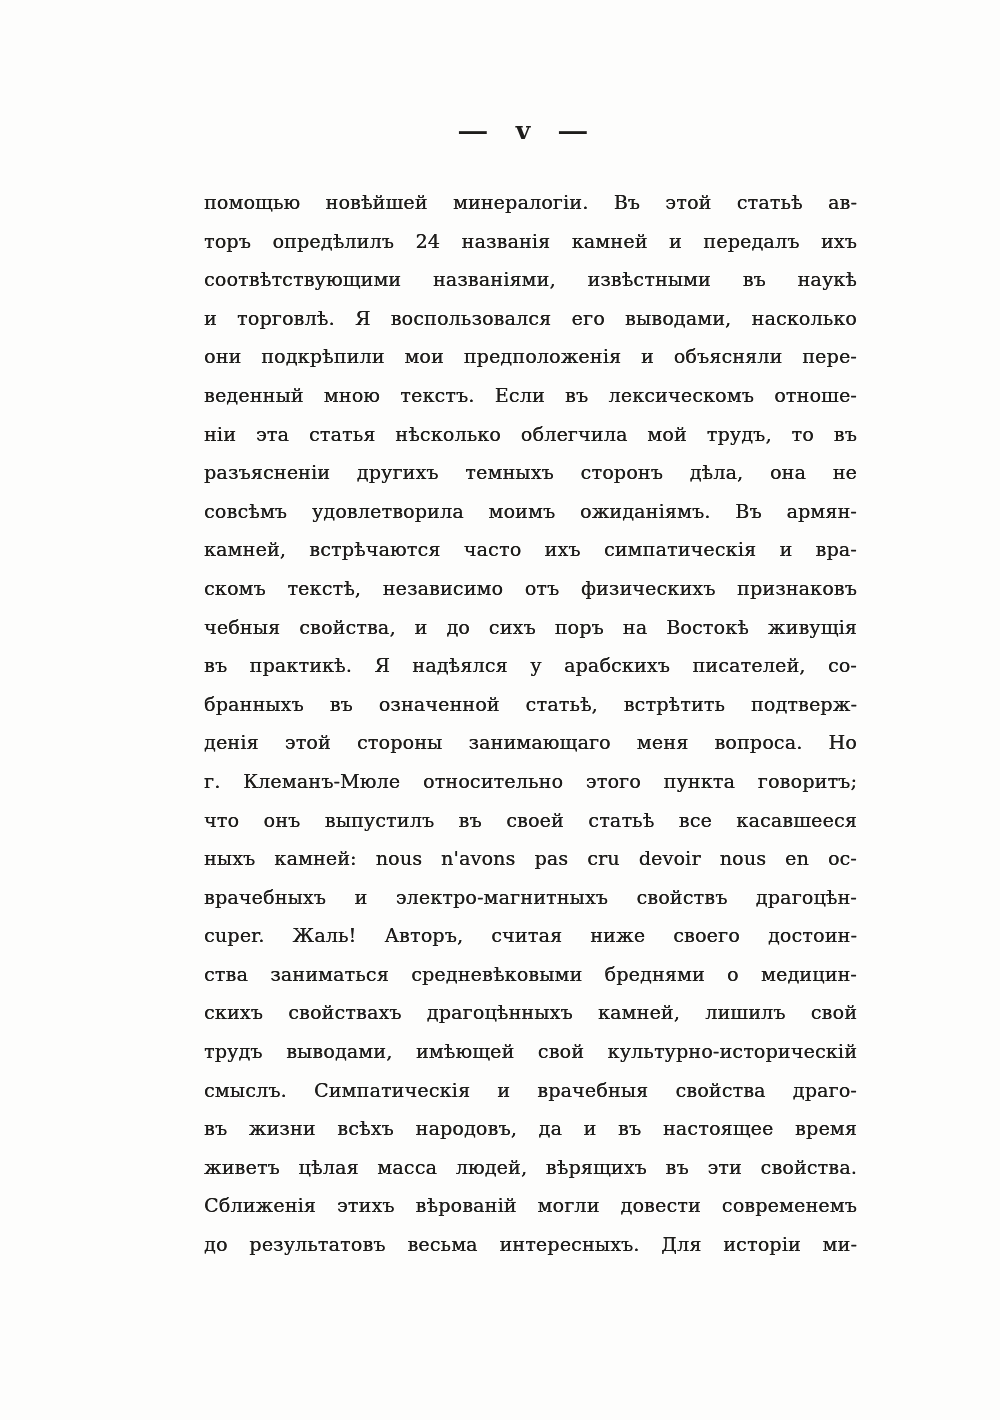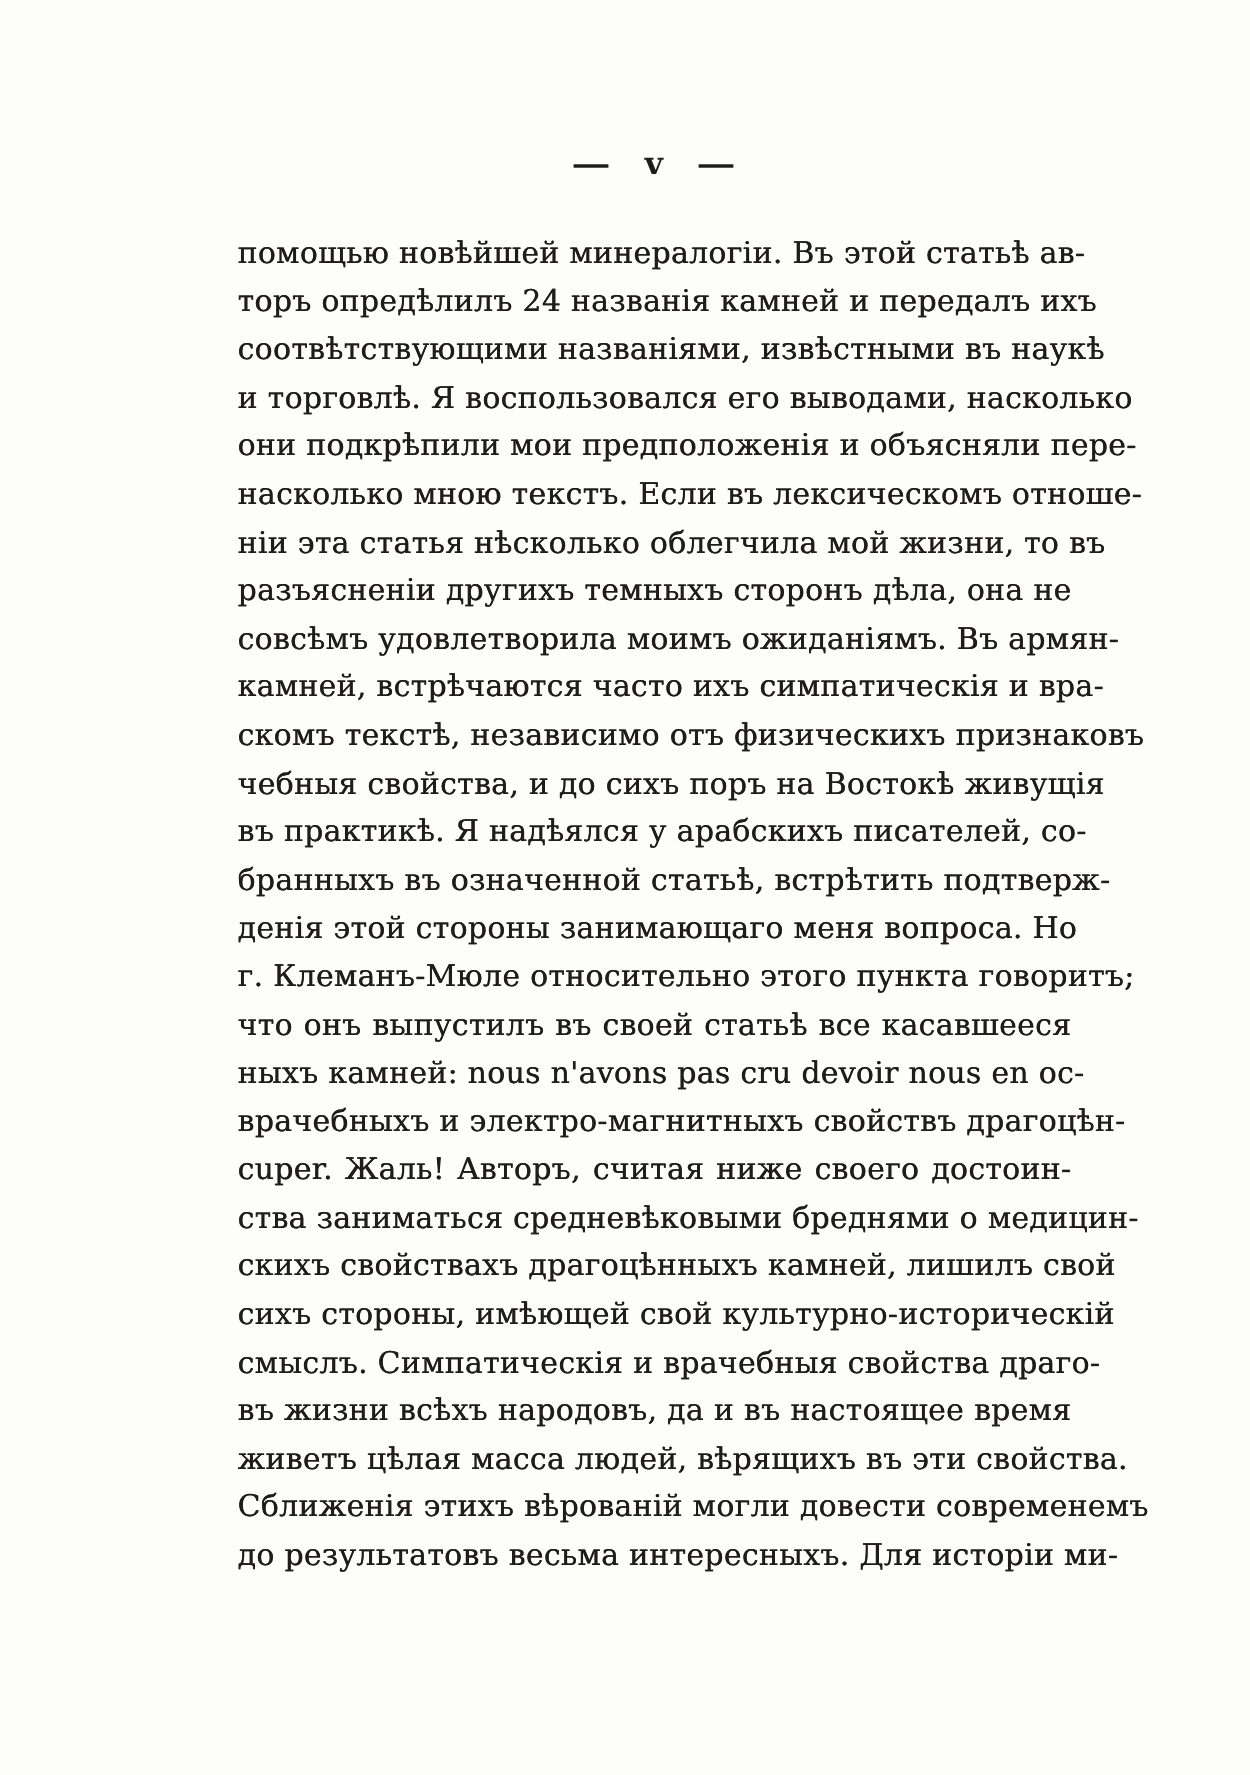--- a/index.html
+++ b/index.html
@@ -45,66 +45,67 @@
     }
 
     .text-block {
       position: absolute;
       top: 183px;
       left: 190px;
       width: 667px;
     }
 
     .line {
-      font-size: 24px;
+      font-size: 19px;
       line-height: 38.6px;
       height: 38.6px;
       white-space: nowrap;
       text-align: justify;
       text-align-last: justify;
       font-weight: 500;
       letter-spacing: 0.2px;
       text-shadow: 0.25px 0 0 currentColor;
+      margin-left: 14px;
     }
   </style>
 </head>
 <body>
 
 <div class="scan-page">
 
   <div class="page-header">
     <span class="dash">—</span>
     <span class="page-num">v</span>
     <span class="dash">—</span>
   </div>
 
   <div class="text-block">
       <div class="line">помощью новѣйшей минералогіи. Въ этой статьѣ ав-</div>
       <div class="line">торъ опредѣлилъ 24 названія камней и передалъ ихъ</div>
       <div class="line">соотвѣтствующими названіями, извѣстными въ наукѣ</div>
       <div class="line">и торговлѣ. Я воспользовался его выводами, насколько</div>
       <div class="line">они подкрѣпили мои предположенія и объясняли пере-</div>
-      <div class="line">насколько мною текстъ. Если въ лексическомъ отноше-</div>
-      <div class="line">ніи эта статья нѣсколько облегчила мой жизни, то въ</div>
+      <div class="line">веденный мною текстъ. Если въ лексическомъ отноше-</div>
+      <div class="line">ніи эта статья нѣсколько облегчила мой трудъ, то въ</div>
       <div class="line">разъясненіи другихъ темныхъ сторонъ дѣла, она не</div>
       <div class="line">совсѣмъ удовлетворила моимъ ожиданіямъ. Въ армян-</div>
       <div class="line">камней, встрѣчаются часто ихъ симпатическія и вра-</div>
       <div class="line">скомъ текстѣ, независимо отъ физическихъ признаковъ</div>
       <div class="line">чебныя свойства, и до сихъ поръ на Востокѣ живущія</div>
       <div class="line">въ практикѣ. Я надѣялся у арабскихъ писателей, со-</div>
       <div class="line">бранныхъ въ означенной статьѣ, встрѣтить подтверж-</div>
       <div class="line">денія этой стороны занимающаго меня вопроса. Но</div>
       <div class="line">г. Клеманъ-Мюле относительно этого пункта говоритъ;</div>
       <div class="line">что онъ выпустилъ въ своей статьѣ все касавшееся</div>
       <div class="line">ныхъ камней: nous n'avons pas cru devoir nous en oc-</div>
       <div class="line">врачебныхъ и электро-магнитныхъ свойствъ драгоцѣн-</div>
       <div class="line">cuper. Жаль! Авторъ, считая ниже своего достоин-</div>
       <div class="line">ства заниматься средневѣковыми бреднями о медицин-</div>
       <div class="line">скихъ свойствахъ драгоцѣнныхъ камней, лишилъ свой</div>
-      <div class="line">сихъ стороны, имѣющей свой культурно-историческій</div>
+      <div class="line">трудъ выводами, имѣющей свой культурно-историческій</div>
       <div class="line">смыслъ. Симпатическія и врачебныя свойства драго-</div>
       <div class="line">въ жизни всѣхъ народовъ, да и въ настоящее время</div>
       <div class="line">живетъ цѣлая масса людей, вѣрящихъ въ эти свойства.</div>
       <div class="line">Сближенія этихъ вѣрованій могли довести современемъ</div>
       <div class="line">до результатовъ весьма интересныхъ. Для исторіи ми-</div>
     </div>
 
 </div>
 
 </body></html>

